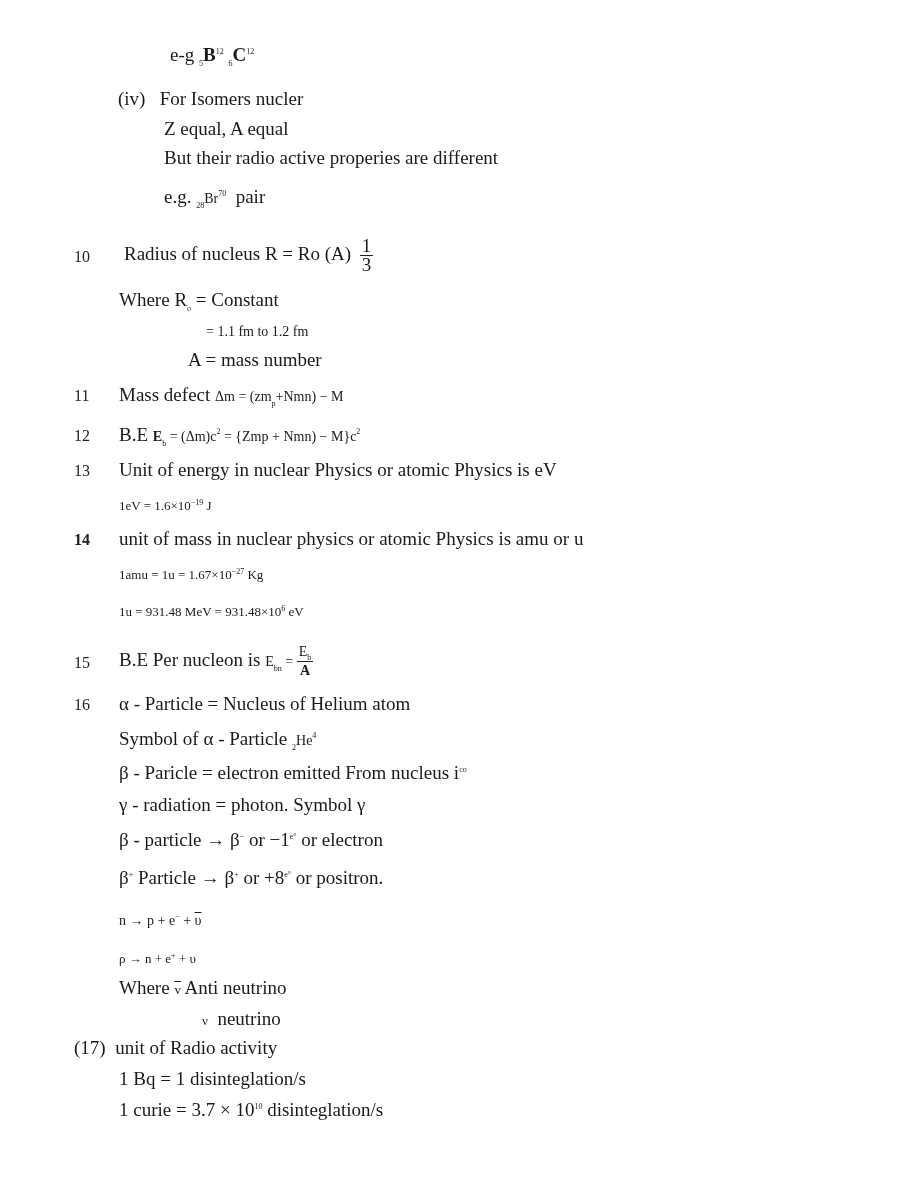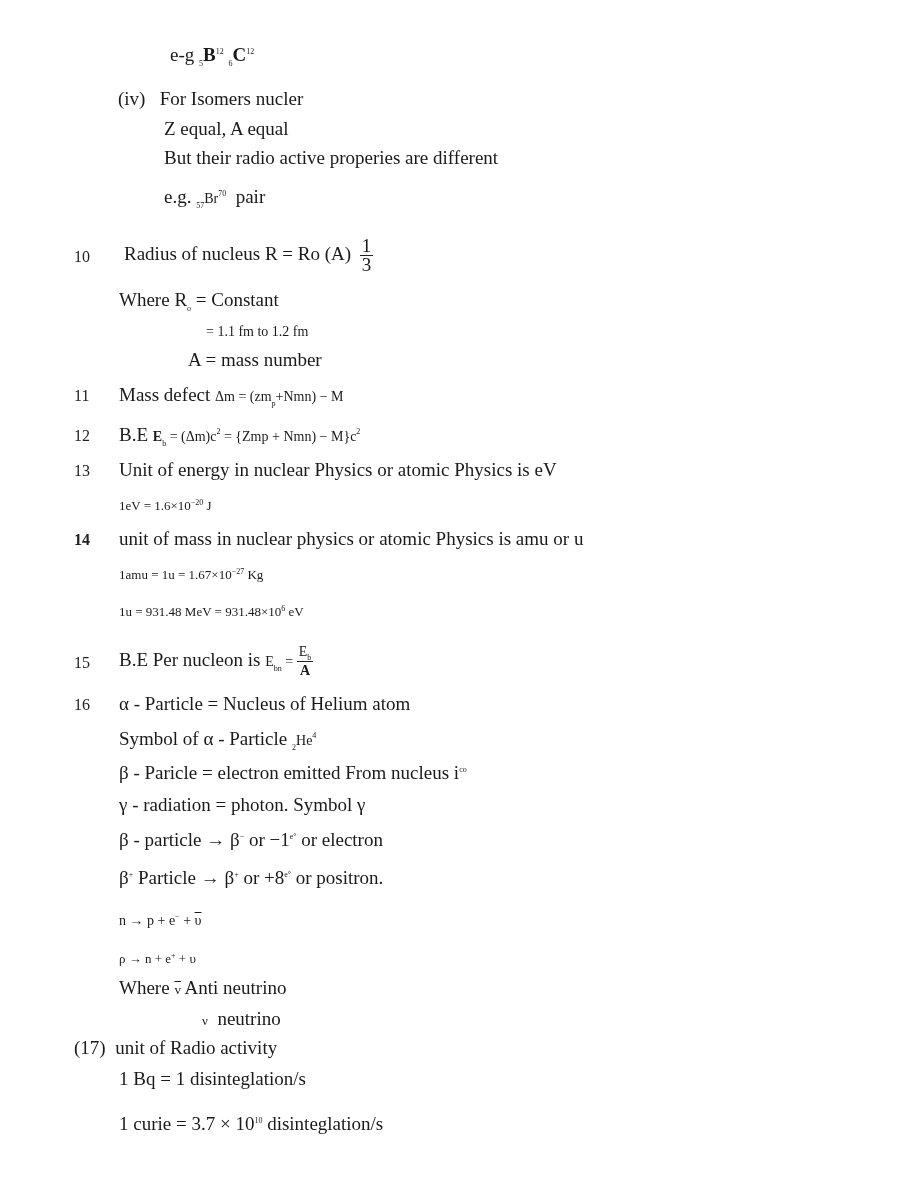--- a/index.html
+++ b/index.html
@@ -28,21 +28,21 @@
 </div>
 
 <div class="line" style="left:118px; top:88px;">
   <span>(iv)</span>&nbsp;&nbsp;
   <span>For Isomers nucler</span>
 </div>
 <div class="line" style="left:164px; top:118px;">Z equal, A equal</div>
 <div class="line" style="left:164px; top:147px;">But their radio active properies are different</div>
 <div class="line" style="left:164px; top:186px;">
   <span>e.g.</span>
-  <sub class="tiny">57</sub><span class="sm">Br</span><sup class="tiny">70</sup>&nbsp;
+  <sub class="tiny">28</sub><span class="sm">Br</span><sup class="tiny">70</sup>&nbsp;
   <span>pair</span>
 </div>
 
 <div class="num" style="left:74px; top:248px;">10</div>
 <div class="line" style="left:124px; top:232px; line-height:44px;">
   <span>Radius of nucleus R = Ro (A)</span>
   <span class="frac">
     <span class="n">1</span>
     <span class="d">3</span>
   </span>
@@ -61,21 +61,21 @@
 
 <div class="num" style="left:74px; top:427px;">12</div>
 <div class="line" style="left:119px; top:424px;">
   <span>B.E</span>
   <span class="sm b">E</span><sub class="tiny">b</sub><span class="sm"> = (Δm)c</span><sup class="tiny">2</sup><span class="sm"> = {Zmp + Nmn) − M}c</span><sup class="tiny">2</sup>
 </div>
 
 <div class="num" style="left:74px; top:462px;">13</div>
 <div class="line" style="left:119px; top:459px;">Unit of energy in nuclear Physics or atomic Physics is eV</div>
 <div class="line xs" style="left:119px; top:495px;">
-  <span>1eV = 1.6×10</span><sup class="tiny">−20</sup><span> J</span>
+  <span>1eV = 1.6×10</span><sup class="tiny">−19</sup><span> J</span>
 </div>
 
 <div class="num" style="left:74px; top:531px;font-weight:bold;">14</div>
 <div class="line" style="left:119px; top:528px;">unit of mass in nuclear physics or atomic Physics is amu or u</div>
 <div class="line xs" style="left:119px; top:564px;">
   <span>1amu = 1u = 1.67×10</span><sup class="tiny">−27</sup><span> Kg</span>
 </div>
 <div class="line xs" style="left:119px; top:601px;">
   <span>1u = 931.48 MeV = 931.48×10</span><sup class="tiny">6</sup><span> eV</span>
 </div>
@@ -124,15 +124,15 @@
 <div class="line" style="left:202px; top:1008px;">
   <span class="xs">ν</span>&nbsp;
   <span>neutrino</span>
 </div>
 
 <div class="line" style="left:74px; top:1037px;">
   <span>(17)</span>&nbsp;
   <span>unit of Radio activity</span>
 </div>
 <div class="line" style="left:119px; top:1068px;">1 Bq = 1 disinteglation/s</div>
-<div class="line" style="left:119px; top:1099px;margin-top:14px;">
+<div class="line" style="left:119px; top:1099px;">
   <span>1 curie = 3.7  ×  10</span><sup class="tiny">10</sup><span> disinteglation/s</span>
 </div>
 
 </body></html>

